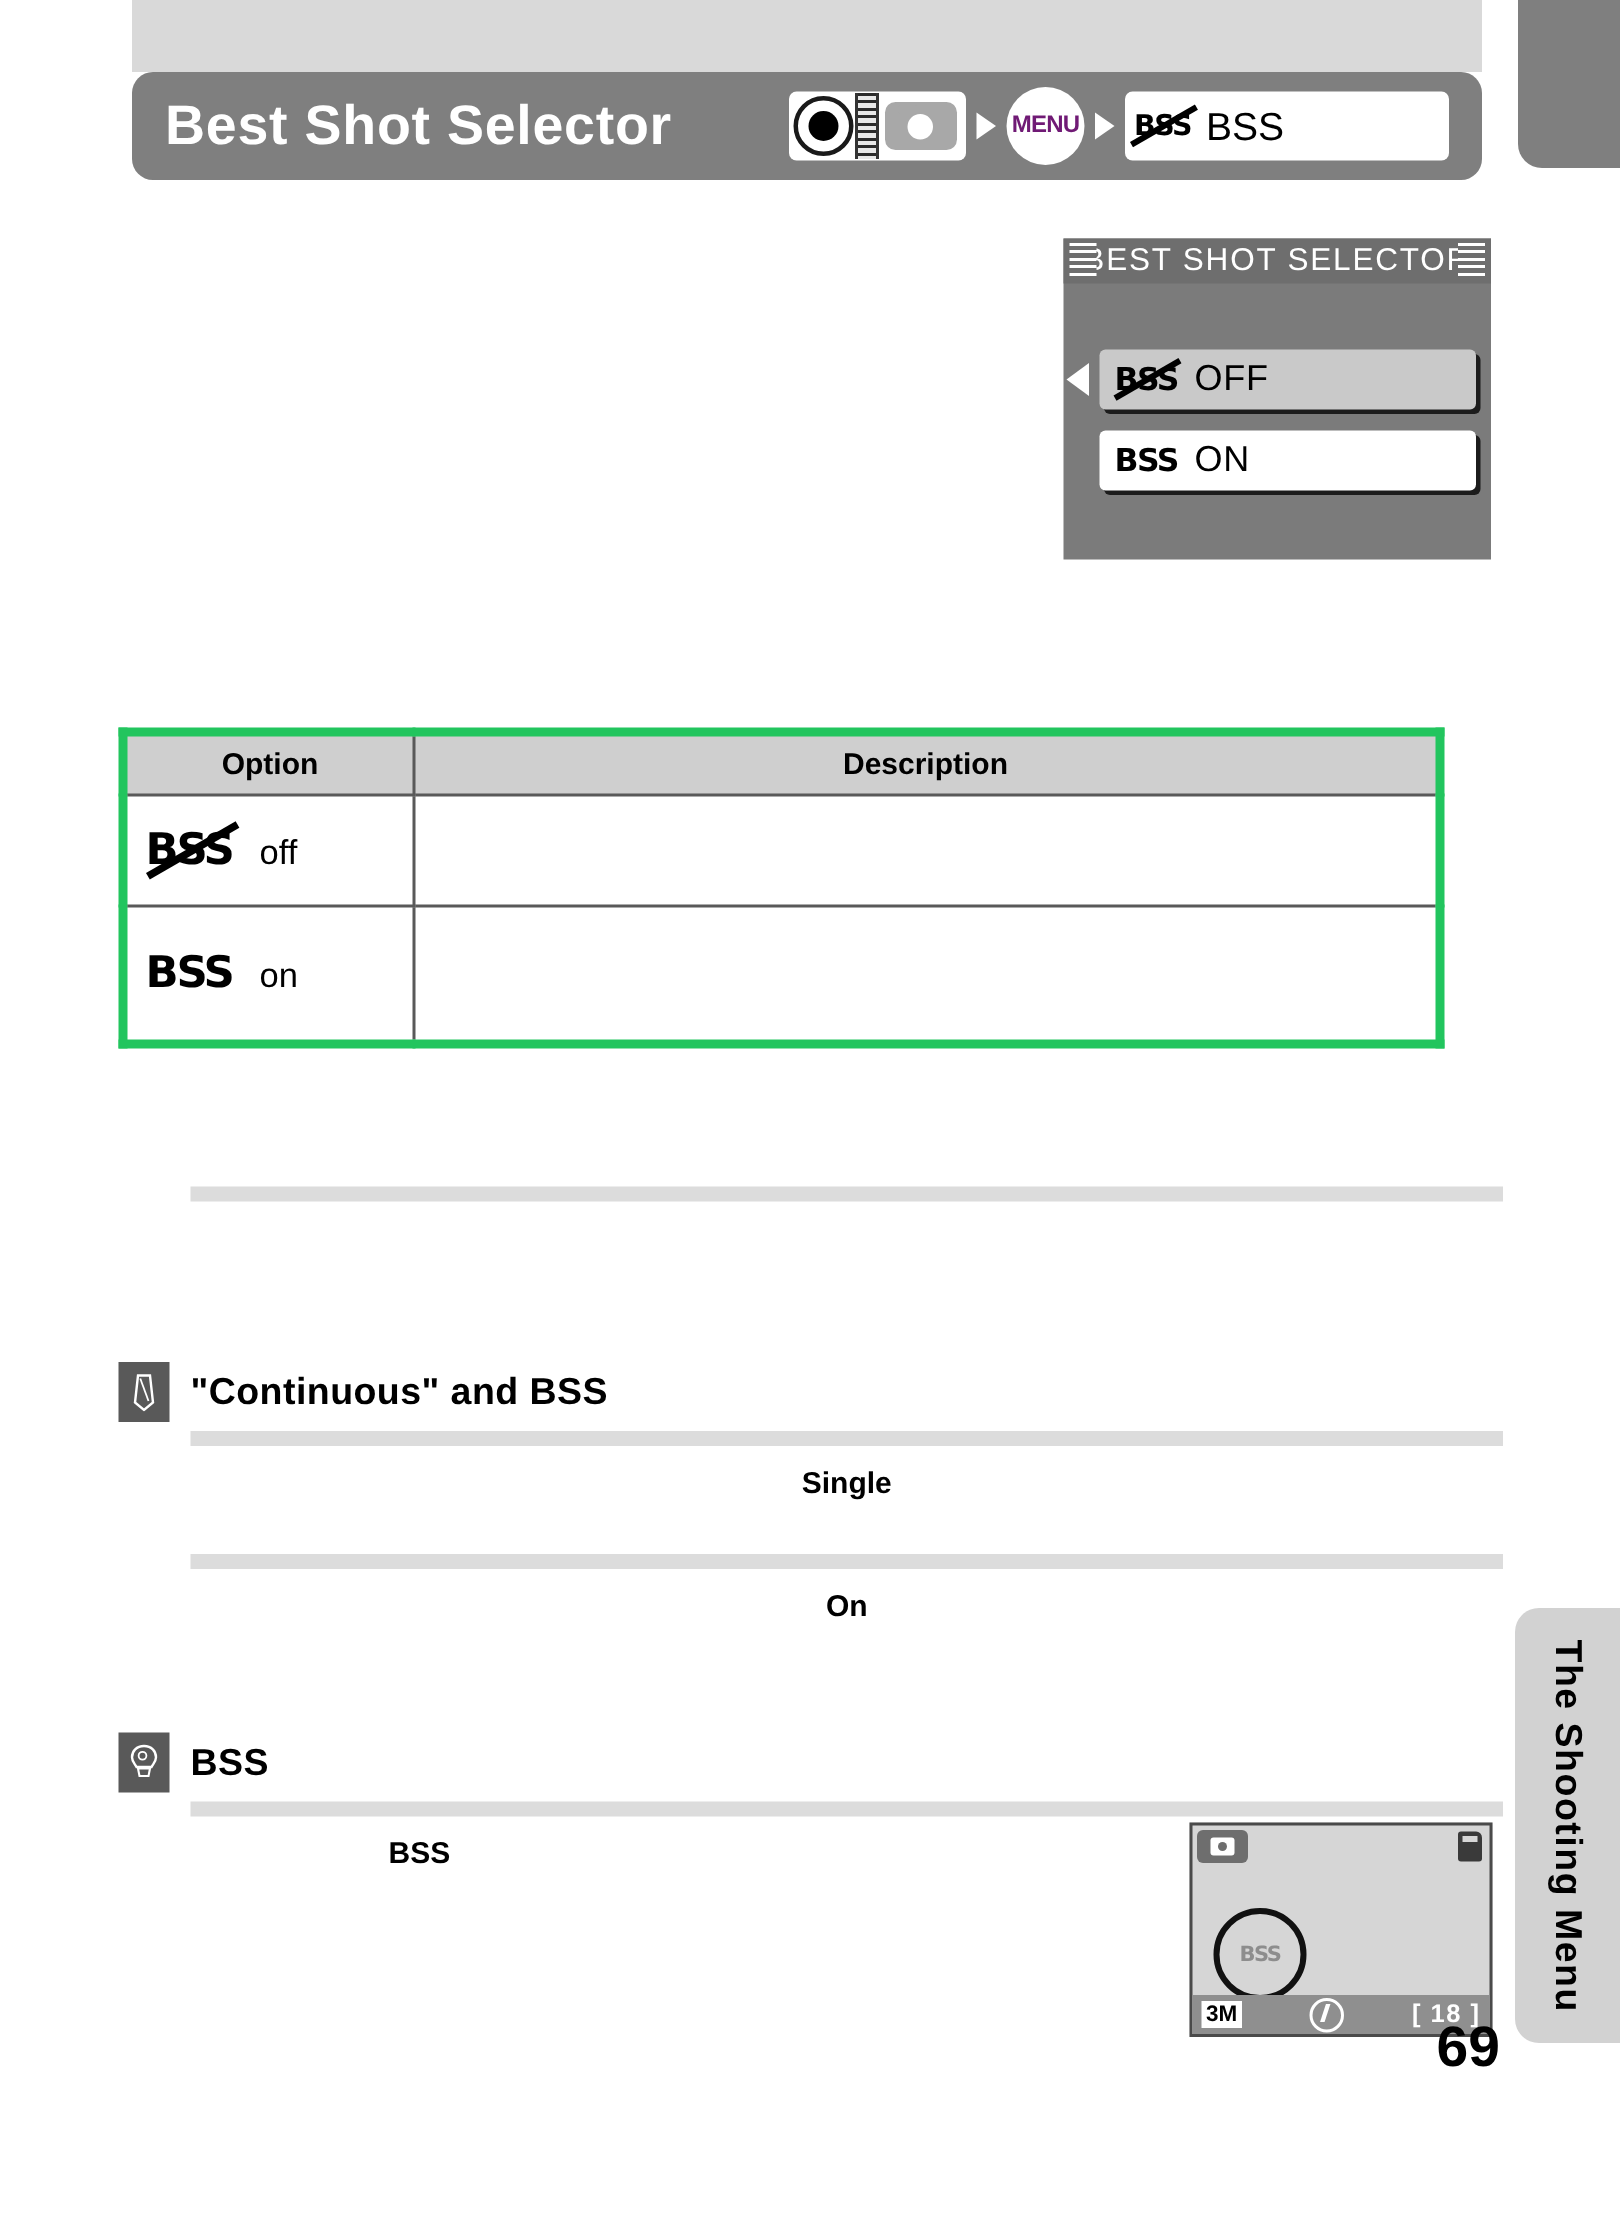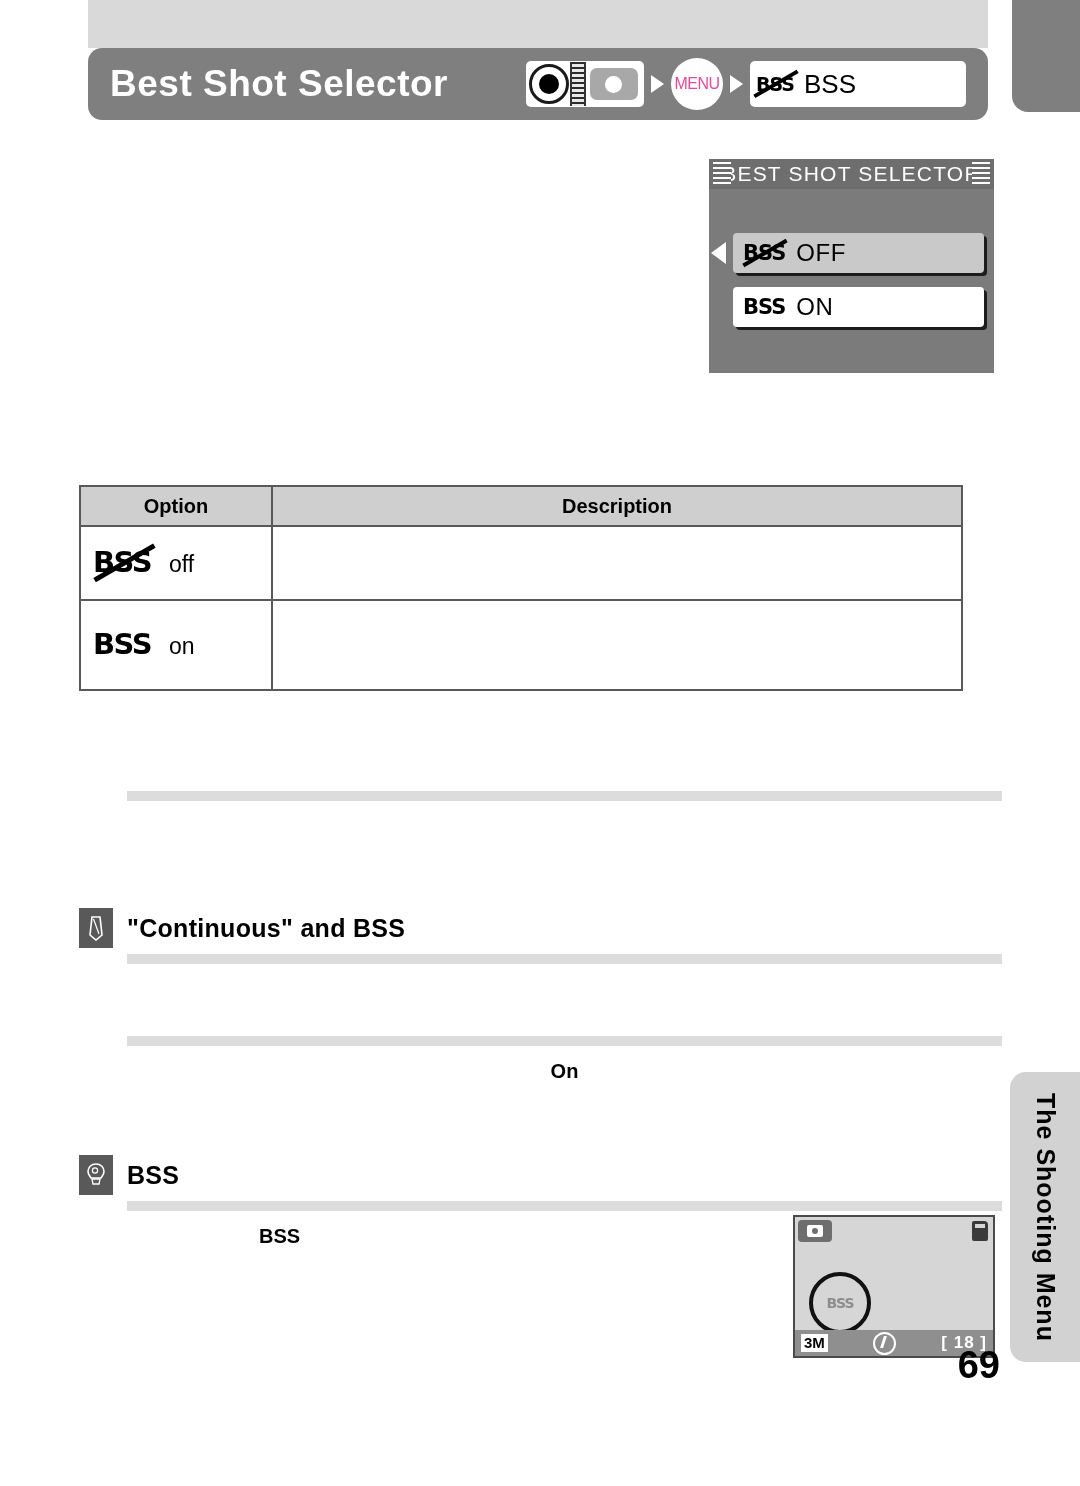--- a/index.html
+++ b/index.html
@@ -131,23 +131,23 @@
   }
   .bc-menu {
     width: 52px;
     height: 52px;
     border-radius: 50%;
     background: #ffffff;
     display: flex;
     align-items: center;
     justify-content: center;
     font-size: 16px;
-    font-weight: normal;
+    font-weight: bold;
     letter-spacing: -0.5px;
-    color: #ec4899;
+    color: #701a75;
   }
   .bc-field {
     height: 46px;
     width: 212px;
     background: #ffffff;
     border-radius: 5px;
     display: flex;
     align-items: center;
     padding-left: 4px;
     position: relative;
@@ -245,21 +245,21 @@
     margin-left: 11px;
     letter-spacing: 0.5px;
   }
 
   
   .opt-table {
     position: absolute;
     left: 79px;
     top: 485px;
     width: 884px;
-    border: 1px solid #22c55e;
+    border: 6px solid #22c55e;
     border-collapse: collapse;
   }
   .opt-table td, .opt-table th {
     border: 2px solid #595959;
     padding: 0;
   }
   .opt-head th {
     background: #cfcfcf;
     height: 38px;
     font-size: 20px;
@@ -558,20 +558,21 @@
   <div class="note-head">
     <div class="note-icon">
       <svg width="20" height="26" viewBox="0 0 20 26" aria-hidden="true">
         <path d="M6 2 L14 2 L16 20 L10 25 L4 20 Z" fill="none" stroke="#ffffff" stroke-width="1.6"></path>
         <line x1="7.5" y1="4" x2="13" y2="19" stroke="#ffffff" stroke-width="1.2"></line>
       </svg>
     </div>
     <div class="note-title">"Continuous" and BSS</div>
   </div>
   <div class="note-rule"></div>
+  <div class="note-body centered">Single</div>
 </div>
 
 <div class="note" style="top:1030px;">
   <div class="note-rule"></div>
   <div class="note-body centered">On</div>
 </div>
 
 <div class="note" style="top:1155px;">
   <div class="note-head">
     <div class="note-icon">

